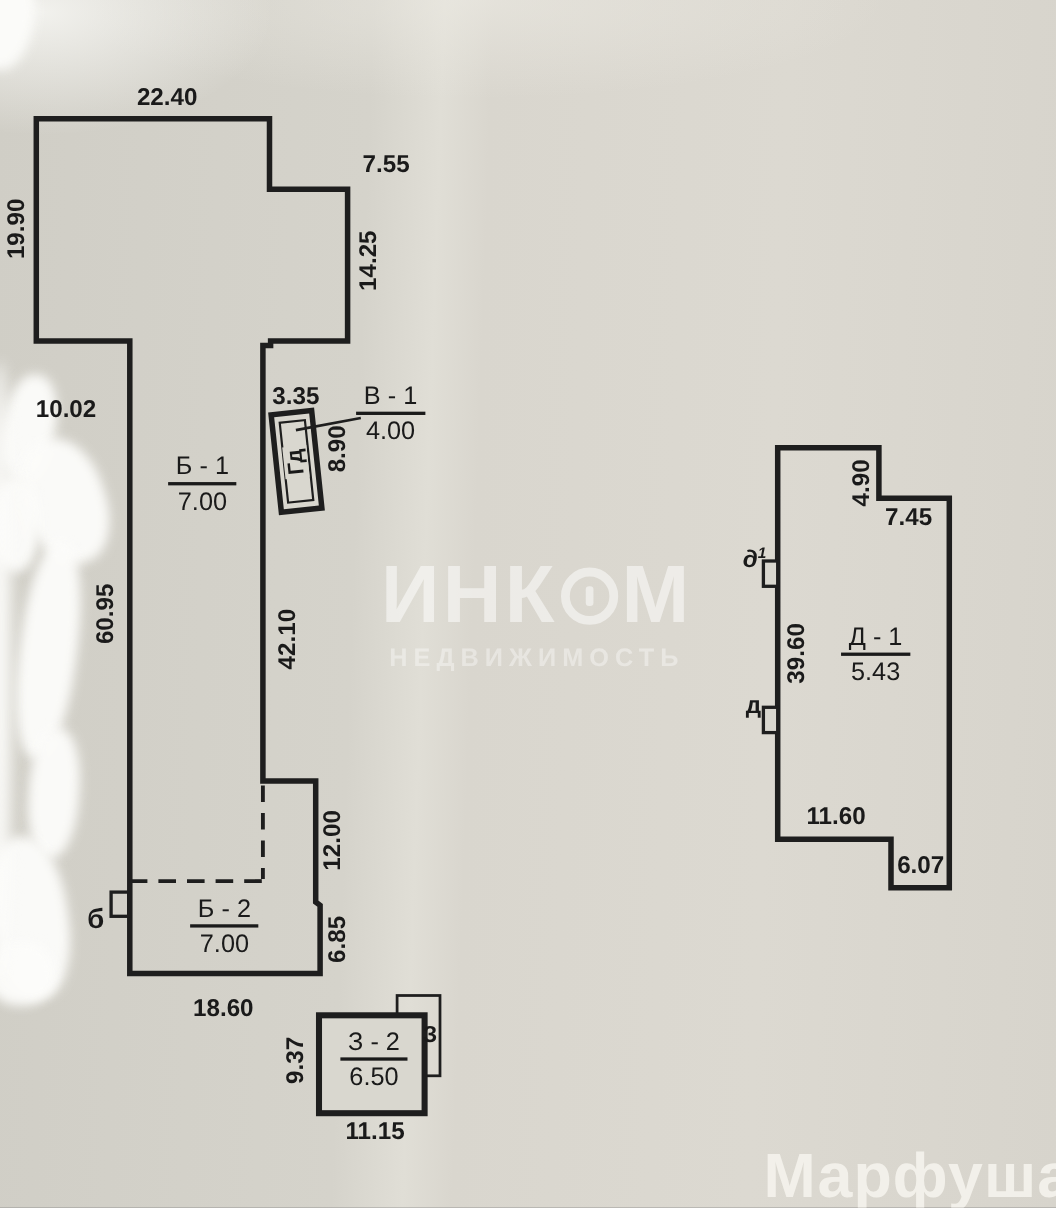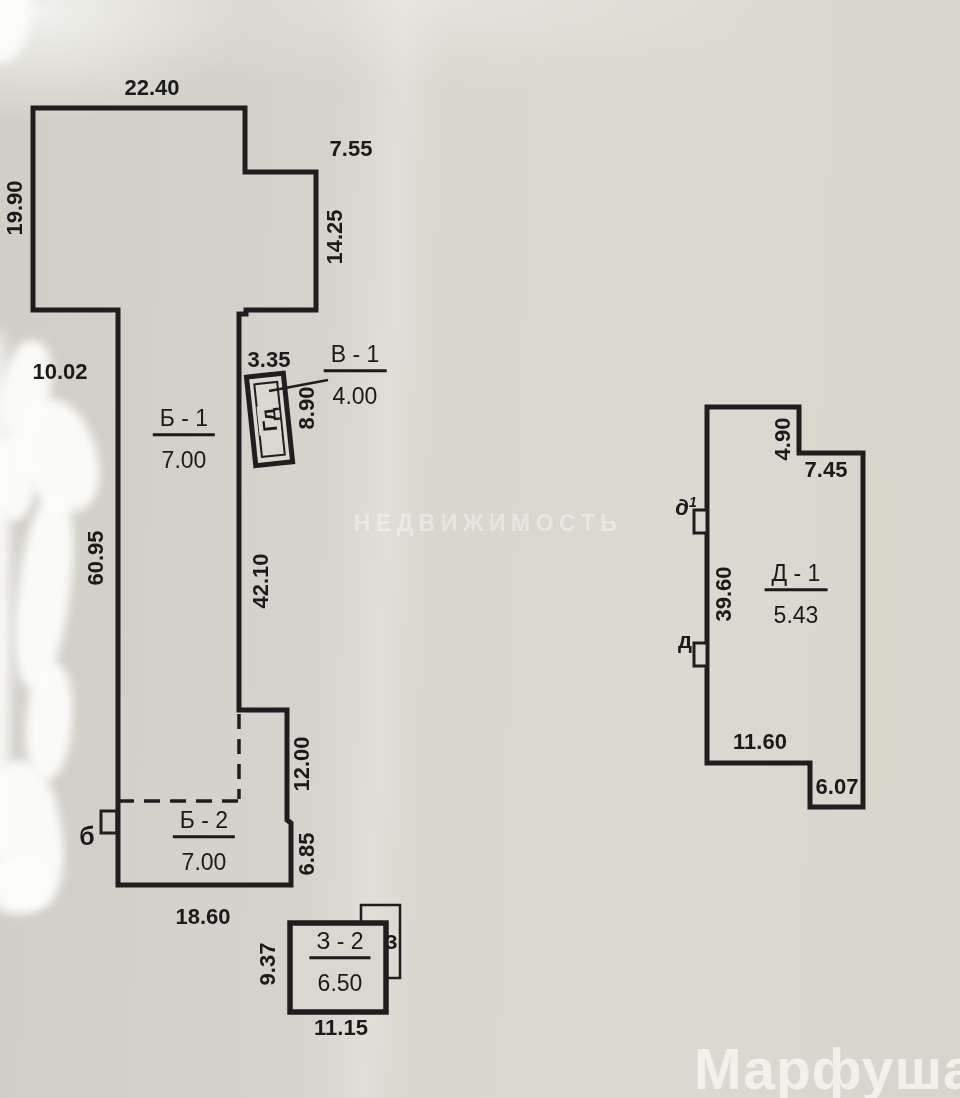--- a/index.html
+++ b/index.html
@@ -16,21 +16,21 @@
   .dim{
     position:absolute;font-size:22px;font-weight:700;color:#1a1a1a;
     white-space:nowrap;transform:translate(-50%,-50%);letter-spacing:0px;line-height:1;
   }
   .dim.v{transform:translate(-50%,-50%) rotate(-90deg);}
   .frac{
     position:absolute;transform:translate(-50%,-50%);text-align:center;
     font-size:23px;font-weight:400;color:#1a1a1a;line-height:1.12;white-space:nowrap;
   }
   .frac .ftop{display:inline-block;padding:0 7px 1px;border-bottom:3px solid #1a1a1a;}
-  .frac .fbot{display:block;padding-top:12px;}
+  .frac .fbot{display:block;padding-top:2px;}
   .watermark{position:absolute;left:338px;top:503px;width:300px;text-align:center;
     color:rgba(255,255,255,0.52);font-weight:700;}
   .wm-brand{font-size:74px;line-height:1;letter-spacing:3px;white-space:nowrap;}
   .wm-o{display:inline-block;box-sizing:border-box;width:52px;height:52px;border-radius:50%;
     border:8px solid rgba(255,255,255,0.52);margin:0 3px;position:relative;top:3px;}
   .wm-fig{position:absolute;left:50%;top:50%;transform:translate(-50%,-50%);
     width:7px;height:18px;border-radius:3px;background:rgba(255,255,255,0.52);}
   .wm-tagline{font-size:23px;letter-spacing:5.5px;margin-top:7px;color:rgba(255,255,255,0.38);}
   .signature{position:absolute;left:694px;top:1036px;font-size:57px;font-weight:700;
     color:rgba(243,241,235,0.95);letter-spacing:1px;}
@@ -123,18 +123,19 @@
   <div class="dim v" style="left:724px;top:594px;">39.60</div>
   <div class="frac" style="left:796px;top:595px;">
     <span class="ftop">Д - 1</span>
     <span class="fbot">5.43</span>
   </div>
   <div class="dim" style="left:685px;top:641px;">д</div>
   <div class="dim" style="left:760px;top:742px;">11.60</div>
   <div class="dim" style="left:837px;top:787px;">6.07</div>
 
   <div class="watermark">
+    <div class="wm-brand"><span>ИНК</span><span class="wm-o"><span class="wm-fig"></span></span><span>М</span></div>
     <div class="wm-tagline">НЕДВИЖИМОСТЬ</div>
   </div>
 
   <div class="signature">Марфуша</div>
 
 </div>
 
 </body></html>

